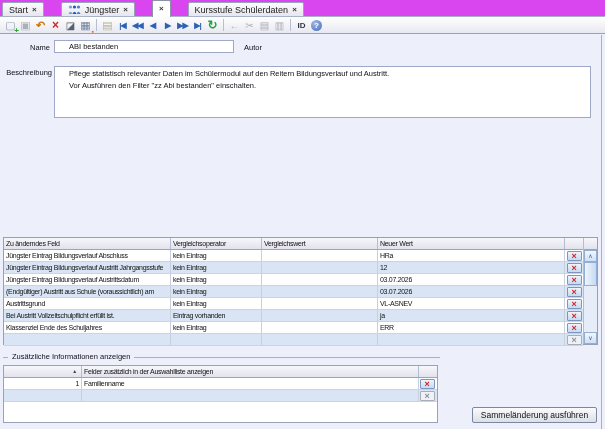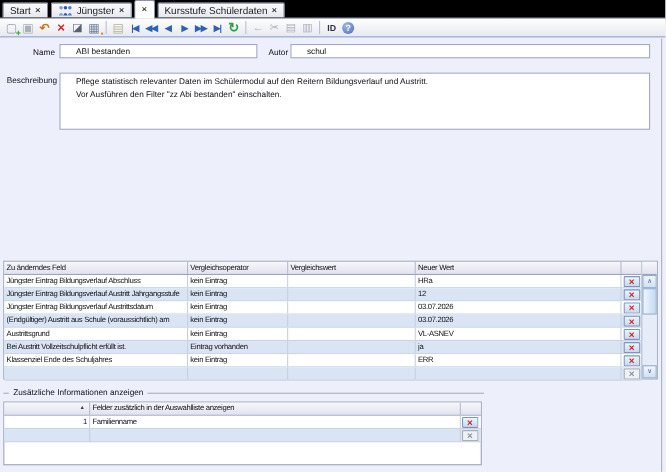--- a/index.html
+++ b/index.html
@@ -2,22 +2,22 @@
 <html><head>
 <meta charset="utf-8">
 <style>
   * { margin:0; padding:0; box-sizing:border-box; font-family:"Liberation Sans", sans-serif; }
   html,body { width:605px; height:429px; overflow:hidden; }
   body { position:relative; background:#edeffb; font-size:7.5px; color:#111; }
   i { font-style:normal; }
 
   
   .tabbar { position:absolute; top:0; left:0; width:605px; height:17px;
-            background:#000000; border-bottom:1px solid #aab2c6;
-            display:flex; align-items:flex-end; padding-left:2px; }
+            background:#d946ef; border-bottom:1px solid #aab2c6;
+            display:flex; align-items:flex-end; padding-left:2px;gap:15px; }
   .tab { height:14px; display:flex; align-items:center; gap:4px; padding:0 6px;
          border:1px solid #9aa3b8; border-bottom:none; border-radius:2px 2px 0 0;
          background:linear-gradient(#fbfbfd,#e6e7ef); font-size:9px; margin-right:2px;
          white-space:nowrap; color:#222; cursor:default; }
   .tab.active { height:17px; background:#fff; position:relative; z-index:3;
                 border-color:#8a93a8; margin-bottom:-1px; }
   .tab .close { font-size:8px; font-weight:bold; color:#333; line-height:8px; }
   .tab svg { display:block; }
 
   
@@ -193,21 +193,20 @@
   <span class="tbtn">
     <i class="helpc">?</i>
   </span>
 </div>
 
 <div class="content">
 
   <div class="flabel" style="left:0; top:8px; width:50px;">Name</div>
   <input class="tinput" style="left: 54px; top: 5px; width: 180px; height: 13px;" value="ABI bestanden">
   <div class="flabel" style="left:210px; top:8px; width:52px;">Autor</div>
-  <input class="tinput" style="left: 264px; top: 5px; width: 327px; height: 13px;" value="schul">
   <div class="flabel" style="left:0; top:33px; width:52px;">Beschreibung</div>
   <textarea class="tinput" style="left: 54px; top: 31px; width: 537px; height: 52px;">Pflege statistisch relevanter Daten im Schülermodul auf den Reitern Bildungsverlauf und Austritt.
 Vor Ausführen den Filter "zz Abi bestanden" einschalten.</textarea>
 
   <div class="grid">
     <div class="gridcols">
       <div class="hrow">
         <div class="hc c1">Zu änderndes Feld</div>
         <div class="hc c2">Vergleichsoperator</div>
         <div class="hc c3">Vergleichswert</div>
@@ -318,13 +317,14 @@
     </div>
     <div class="trow even">
       <div class="c sg-c1"></div>
       <div class="c sg-c2"></div>
       <div class="c sg-cx">
           <span class="xbtn gray">×</span>
         </div>
     </div>
   </div>
 
+  <button class="execbtn">Sammeländerung ausführen</button>
 </div>
 
 </body></html>

